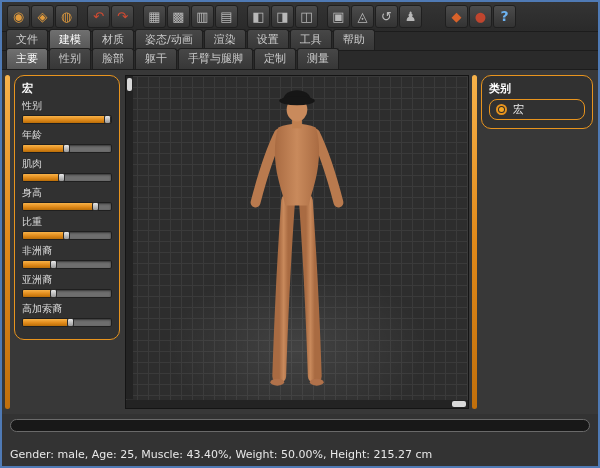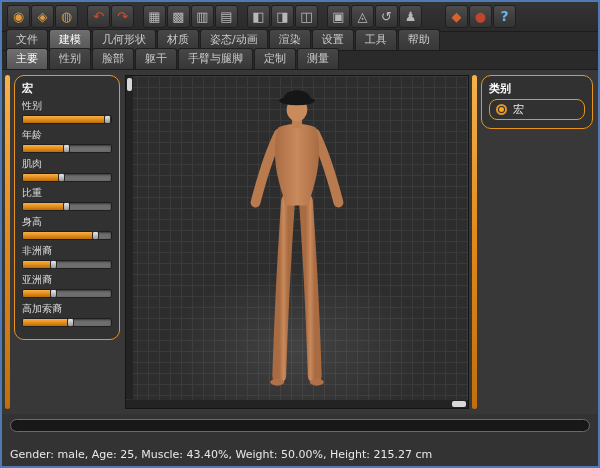--- a/index.html
+++ b/index.html
@@ -121,21 +121,20 @@
     <div class="tb-group far">
       <span class="tb-btn" style="color: rgb(216, 98, 42);">◆</span>
       <span class="tb-btn" style="color: rgb(192, 69, 46);">●</span>
       <span class="tb-btn help" style="color: rgb(109, 179, 242);">?</span>
     </div>
   </div>
 
   <div class="tabrow row1">
     <span class="tab">文件</span>
     <span class="tab selected">建模</span>
-    <span class="tab">几何形状</span>
     <span class="tab">材质</span>
     <span class="tab">姿态/动画</span>
     <span class="tab">渲染</span>
     <span class="tab">设置</span>
     <span class="tab">工具</span>
     <span class="tab">帮助</span>
   </div>
 
   <div class="tabrow row2">
     <span class="tab selected">主要</span>
@@ -174,32 +173,32 @@
         <div class="slider-row">
           <div class="slider-label">肌肉</div>
           <div class="slider-track">
             <div class="slider-fill" style="width: 43%;"></div>
             <div class="slider-handle" style="left: calc(43% - 3px);"></div>
           </div>
         </div>
 
 
         <div class="slider-row">
+          <div class="slider-label">身高</div>
+          <div class="slider-track">
+            <div class="slider-fill" style="width: 85%;"></div>
+            <div class="slider-handle" style="left: calc(85% - 6px);"></div>
+          </div>
+        </div>
+
+        <div class="slider-row">
           <div class="slider-label">比重</div>
           <div class="slider-track">
             <div class="slider-fill" style="width: 50%;"></div>
             <div class="slider-handle" style="left: calc(50% - 4px);"></div>
-          </div>
-        </div>
-
-        <div class="slider-row">
-          <div class="slider-label">身高</div>
-          <div class="slider-track">
-            <div class="slider-fill" style="width: 85%;"></div>
-            <div class="slider-handle" style="left: calc(85% - 6px);"></div>
           </div>
         </div>
 
         <div class="slider-row">
           <div class="slider-label">非洲裔</div>
           <div class="slider-track">
             <div class="slider-fill" style="width: 33%;"></div>
             <div class="slider-handle" style="left: calc(33% - 2px);"></div>
           </div>
         </div>

